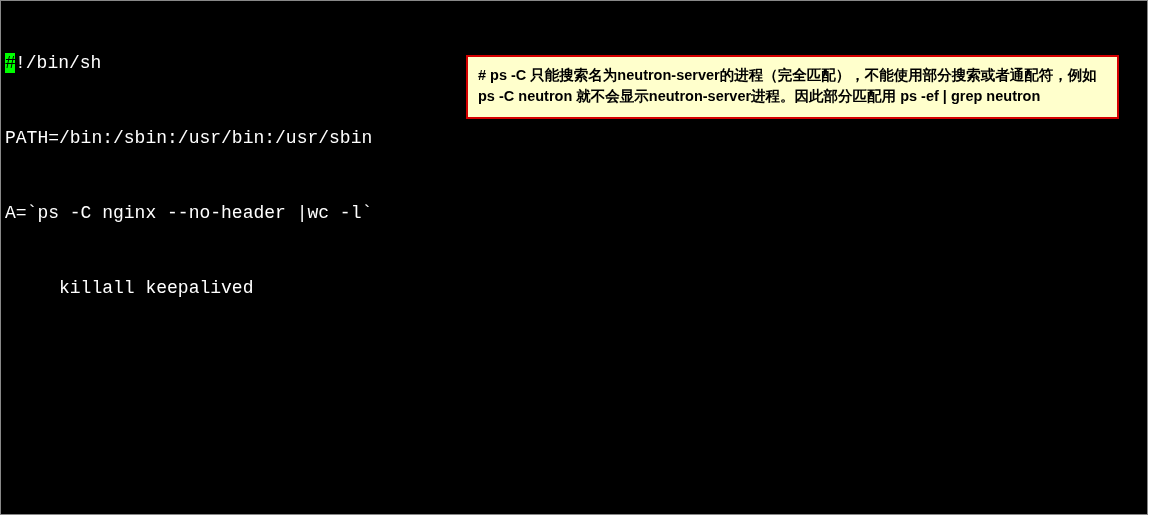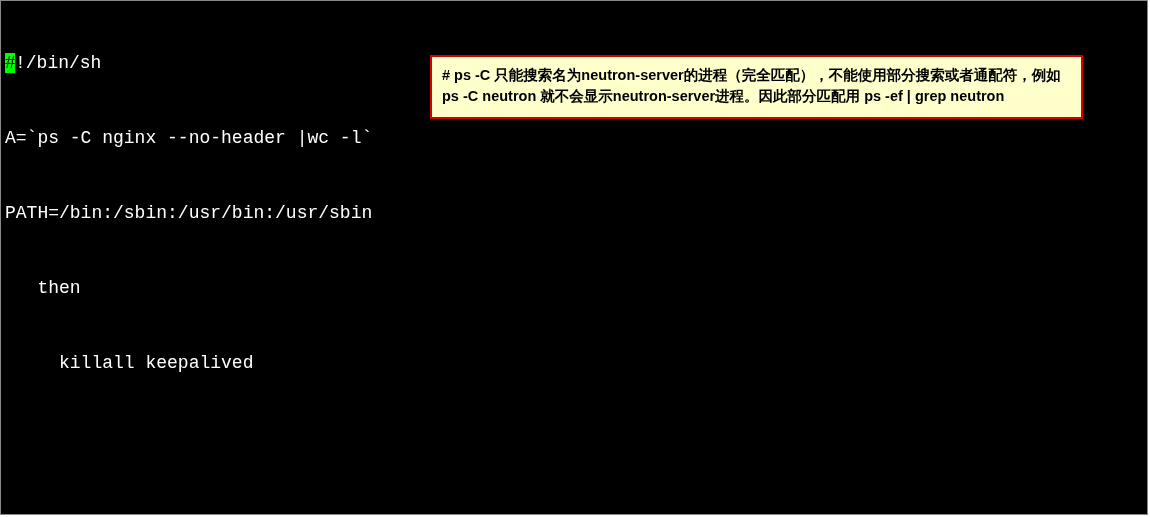--- a/index.html
+++ b/index.html
@@ -22,42 +22,41 @@
     background:#00ff00;
     color:#000;
     width:10px; height:20px;
     vertical-align:baseline;
     text-align:center;
     line-height:20px;
     margin-bottom:-2px;
   }
   .note {
     position:absolute;
-    left:429px; top:54px;
+    left:465px; top:54px;
     width:653px;
     background:#ffffcc;
     border:2px solid #d40000;
     padding:8px 10px 10px 10px;
     color:#000;
     font-family:"Microsoft YaHei","SimSun",Arial,sans-serif;
     font-size:14.5px;
     line-height:21px;
     white-space:normal;
     word-break:break-all;
     font-weight:bold;
   }
 </style>
 </head>
 <body>
 
 <div class="terminal">
   <div class="line"><span class="cursor-block">#</span><span>!/bin/sh</span></div>
+  <div class="line"><span>PATH=/bin:/sbin:/usr/bin:/usr/sbin</span></div>
   <div class="line"><span>A=`ps -C nginx --no-header |wc -l`</span></div>
-  <div class="line"><span>PATH=/bin:/sbin:/usr/bin:/usr/sbin</span></div>
-  <div class="line"><span>   then</span></div>
   <div class="line"><span>     killall keepalived</span></div>
   
   
 
   <div class="note">
     <span># ps  -C 只能搜索名为neutron-server的进程（完全匹配），不能使用部分搜索或者通配符，例如 ps -C neutron 就不会显示neutron-server进程。因此部分匹配用 ps -ef | grep neutron</span>
   </div>
 </div>
 
 </body></html>

